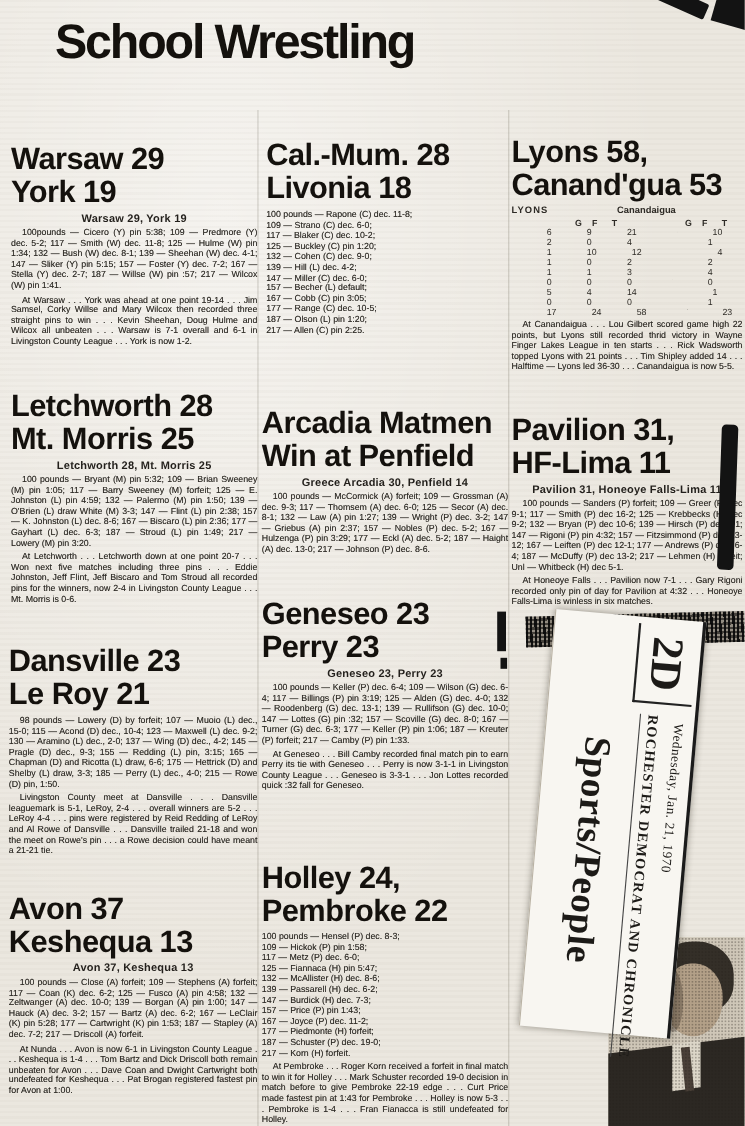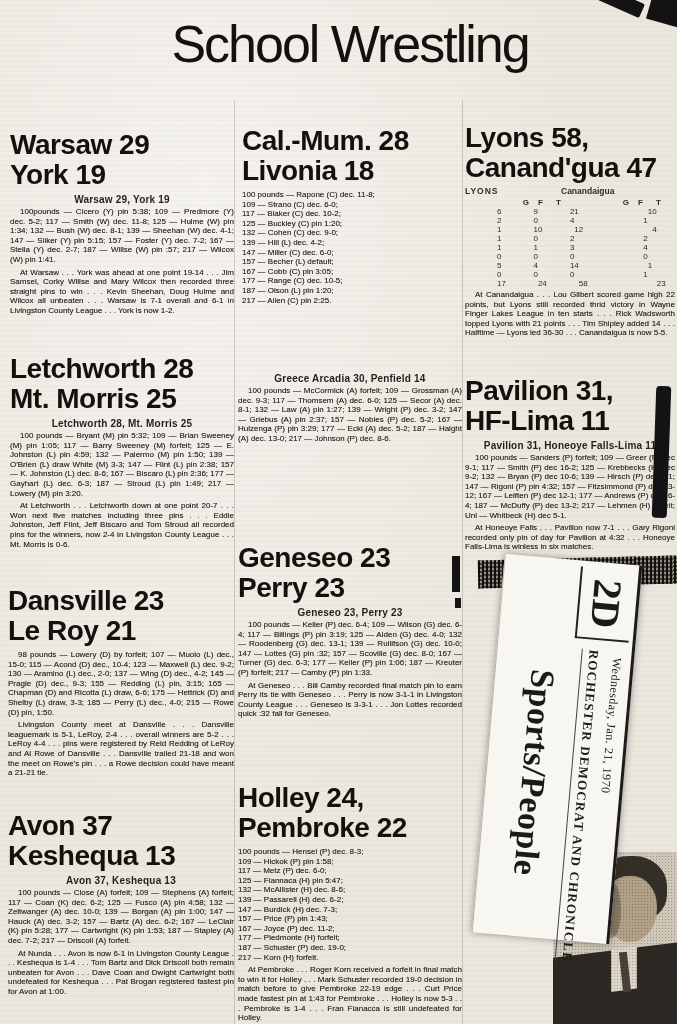--- a/index.html
+++ b/index.html
@@ -11,22 +11,22 @@
     position:relative;width:677px;height:1024px;overflow:hidden;
     background:
       repeating-linear-gradient(180deg, rgba(70,60,40,.025) 0 2px, rgba(0,0,0,0) 2px 5px),
       radial-gradient(ellipse at 30% 20%, rgba(255,255,255,.5), rgba(0,0,0,0) 60%),
       var(--bg);
     font-family:"Liberation Sans", sans-serif;
     color:var(--ink);
   }
   .masthead{
     position:absolute;left:50px;top:14px;width:600px;
-    font-size:52px;font-weight:normal;letter-spacing:-2px;
-    color:var(--headline);white-space:nowrap;text-align:center;
+    font-size:44px;font-weight:bold;letter-spacing:-2px;
+    color:var(--headline);white-space:nowrap;
   }
   .colrule{position:absolute;top:100px;bottom:0;width:1px;background:rgba(70,62,48,.22);}
   .art{position:absolute;margin-top:20px;}
   .hl{
     font-size:28px;line-height:30px;font-weight:bold;letter-spacing:-0.5px;
     color:var(--headline);white-space:pre-line;margin-bottom:4px;
   }
   .sub{
     font-size:10px;font-weight:bold;text-align:center;letter-spacing:.2px;
     margin:3px 0 2px;color:#221f1b;
@@ -148,20 +148,22 @@
 139 — Hill (L) dec. 4-2;
 147 — Miller (C) dec. 6-0;
 157 — Becher (L) default;
 167 — Cobb (C) pin 3:05;
 177 — Range (C) dec. 10-5;
 187 — Olson (L) pin 1:20;
 217 — Allen (C) pin 2:25.</p>
 </section>
 
 <section class="art" style="left:238px;top:350px;width:224px">
+  <h2 class="hl">Arcadia Matmen
+Win at Penfield</h2>
   <div class="sub">Greece Arcadia 30, Penfield 14</div>
   <p class="agate">100 pounds — McCormick (A) forfeit; 109 — Grossman (A) dec. 9-3; 117 — Thomsem (A) dec. 6-0; 125 — Secor (A) dec. 8-1; 132 — Law (A) pin 1:27; 139 — Wright (P) dec. 3-2; 147 — Griebus (A) pin 2:37; 157 — Nobles (P) dec. 5-2; 167 — Hulzenga (P) pin 3:29; 177 — Eckl (A) dec. 5-2; 187 — Haight (A) dec. 13-0; 217 — Johnson (P) dec. 8-6.</p>
 </section>
 
 <section class="art" style="left:238px;top:523px;width:224px">
   <h2 class="hl">Geneseo 23
 Perry 23</h2>
   <div class="sub">Geneseo 23, Perry 23</div>
   <p class="agate">100 pounds — Keller (P) dec. 6-4; 109 — Wilson (G) dec. 6-4; 117 — Billings (P) pin 3:19; 125 — Alden (G) dec. 4-0; 132 — Roodenberg (G) dec. 13-1; 139 — Rullifson (G) dec. 10-0; 147 — Lottes (G) pin :32; 157 — Scoville (G) dec. 8-0; 167 — Turner (G) dec. 6-3; 177 — Keller (P) pin 1:06; 187 — Kreuter (P) forfeit; 217 — Camby (P) pin 1:33.</p>
   <p class="agate">At Geneseo . . . Bill Camby recorded final match pin to earn Perry its tie with Geneseo . . . Perry is now 3-1-1 in Livingston County League . . . Geneseo is 3-3-1 . . . Jon Lottes recorded quick :32 fall for Geneseo.</p>
@@ -180,21 +182,21 @@
 157 — Price (P) pin 1:43;
 167 — Joyce (P) dec. 11-2;
 177 — Piedmonte (H) forfeit;
 187 — Schuster (P) dec. 19-0;
 217 — Korn (H) forfeit.</p>
   <p class="agate">At Pembroke . . . Roger Korn received a forfeit in final match to win it for Holley . . . Mark Schuster recorded 19-0 decision in match before to give Pembroke 22-19 edge . . . Curt Price made fastest pin at 1:43 for Pembroke . . . Holley is now 5-3 . . . Pembroke is 1-4 . . . Fran Fianacca is still undefeated for Holley.</p>
 </section>
 
 <section class="art" style="left:465px;top:103px;width:210px">
   <h2 class="hl">Lyons 58,
-Canand'gua 47</h2>
+Canand'gua 53</h2>
   <div class="bs">
     <div class="bs-teams">
       <span class="bs-team-l">LYONS</span>
       <span class="bs-team-r">Canandaigua</span>
     </div>
     <div class="bs-head">
       <span class="bs-c bs-c0"></span>
       <span class="bs-c bs-c1">G</span>
       <span class="bs-c bs-c2">F</span>
       <span class="bs-c bs-c3">T</span>

